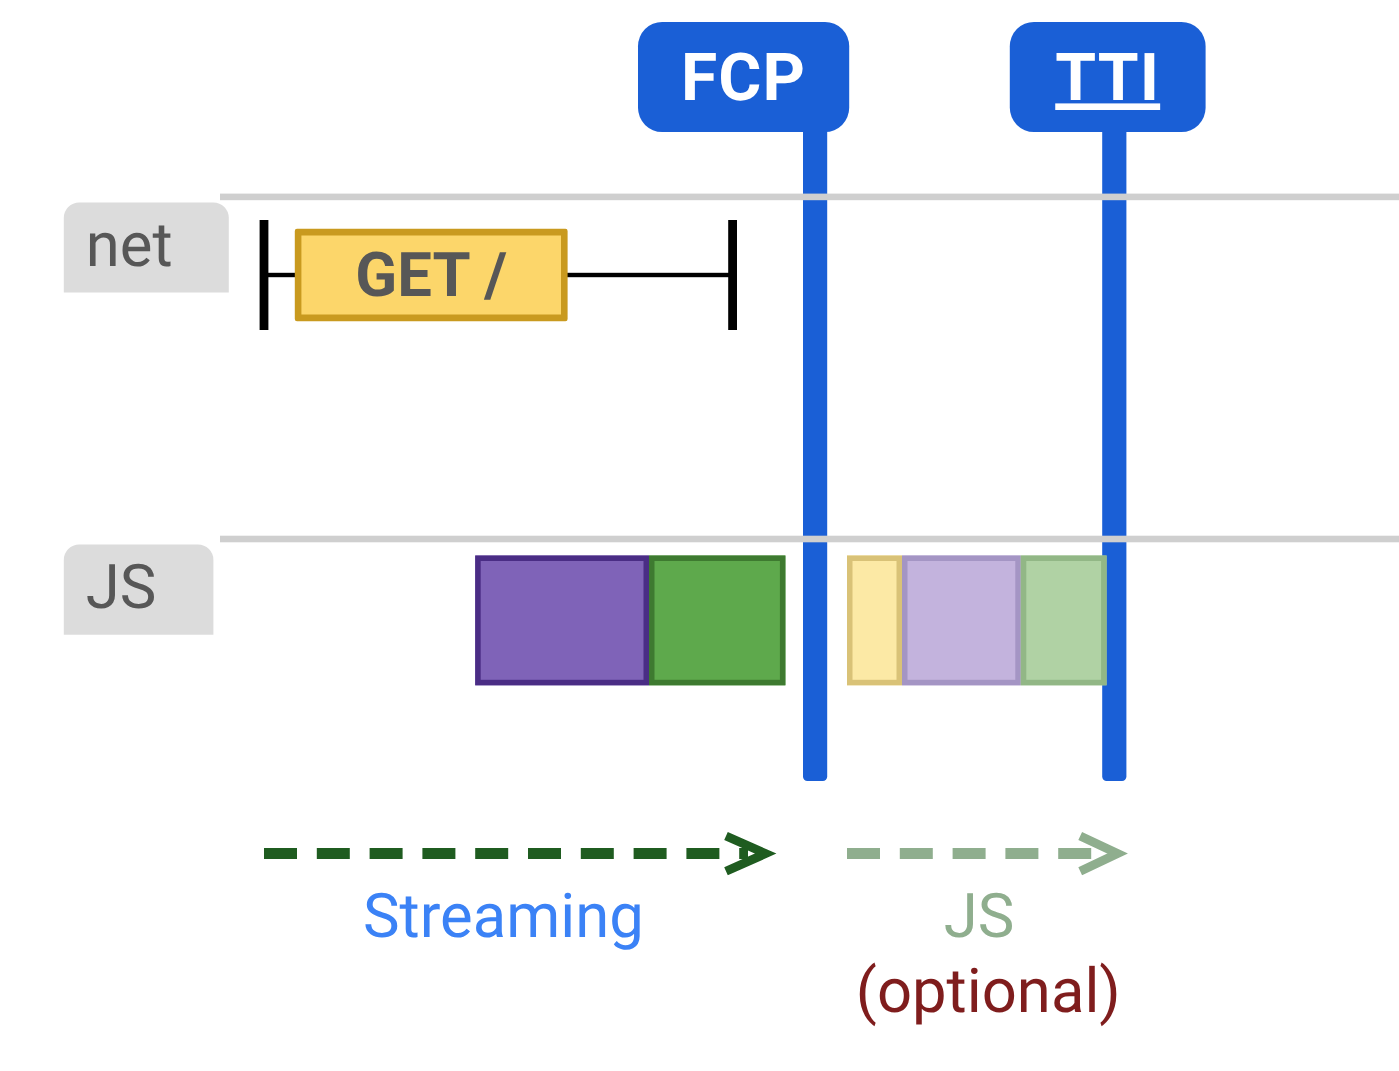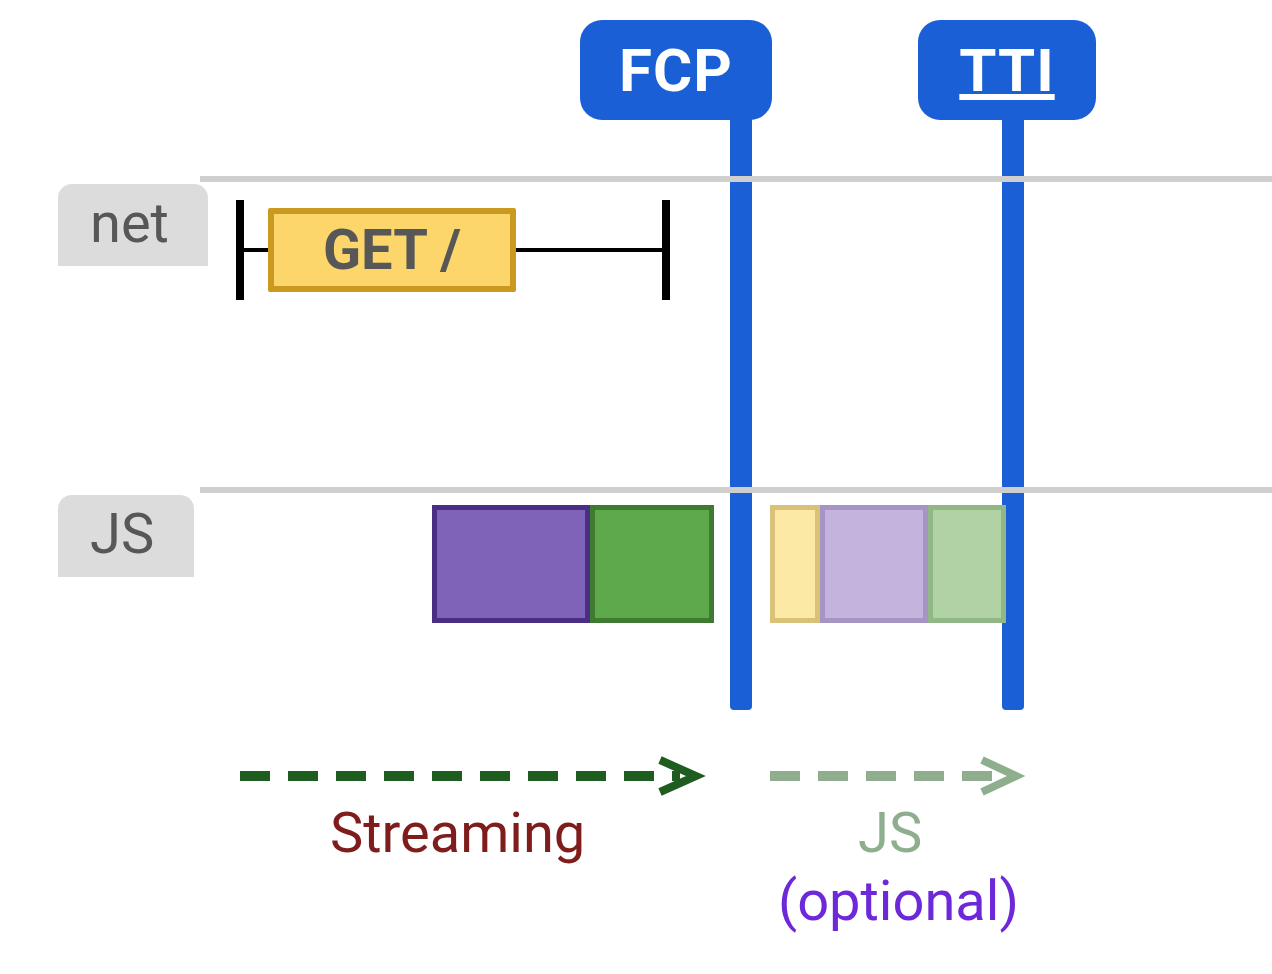--- a/index.html
+++ b/index.html
@@ -17,21 +17,21 @@
   }
   .hline {
     position: absolute;
     height: 6px;
     background: #cfcfcf;
   }
   .row-label {
     position: absolute;
     background: #dcdcdc;
     border-radius: 14px 14px 0 0;
-    padding: 6px 28px 10px 32px;
+    padding: 6px 28px 10px 20px;
     font-size: 56px;
     color: #575757;
   }
   .marker-stem {
     position: absolute;
     width: 22px;
     border-radius: 4px;
   }
   .marker-badge {
     position: absolute;
@@ -105,22 +105,22 @@
   <div class="blk" style="left:590px; top:505px; width:124px; height:118px; background:#5ea94c; border-color:#3e7a30;"></div>
 
   <div class="blk" style="left:770px; top:505px; width:50px; height:118px; background:#fce9a5; border-color:#d9c277;"></div>
   <div class="blk" style="left:820px; top:505px; width:108px; height:118px; background:#c3b3dd; border-color:#a495c4;"></div>
   <div class="blk" style="left:928px; top:505px; width:78px; height:118px; background:#b0d2a4; border-color:#92b786;"></div>
 
   <svg style="position:absolute; left:240px; top:756px; width:470px; height:40px;" viewBox="0 0 470 40">
     <line x1="0" y1="20" x2="440" y2="20" stroke="#1f5c20" stroke-width="10" stroke-dasharray="30 18"></line>
     <polyline points="420,4 456,20 420,36" fill="none" stroke="#1f5c20" stroke-width="8"></polyline>
   </svg>
-  <div class="arrow-label" style="left:330px; top:800px; color:#7f1d1d;">Streaming</div>
+  <div class="arrow-label" style="left:330px; top:800px; color:#3b82f6;">Streaming</div>
 
   <svg style="position:absolute; left:770px; top:756px; width:260px; height:40px;" viewBox="0 0 260 40">
     <line x1="0" y1="20" x2="230" y2="20" stroke="#8fae8e" stroke-width="10" stroke-dasharray="30 18"></line>
     <polyline points="212,4 246,20 212,36" fill="none" stroke="#8fae8e" stroke-width="8"></polyline>
   </svg>
   <div class="arrow-label" style="left:858px; top:800px; color:#8fae8e;">JS</div>
-  <div class="arrow-label" style="left:778px; top:868px; color:#6d28d9;">(optional)</div>
+  <div class="arrow-label" style="left:778px; top:868px; color:#7f1d1d;">(optional)</div>
 
 </div>
 
 </body></html>

